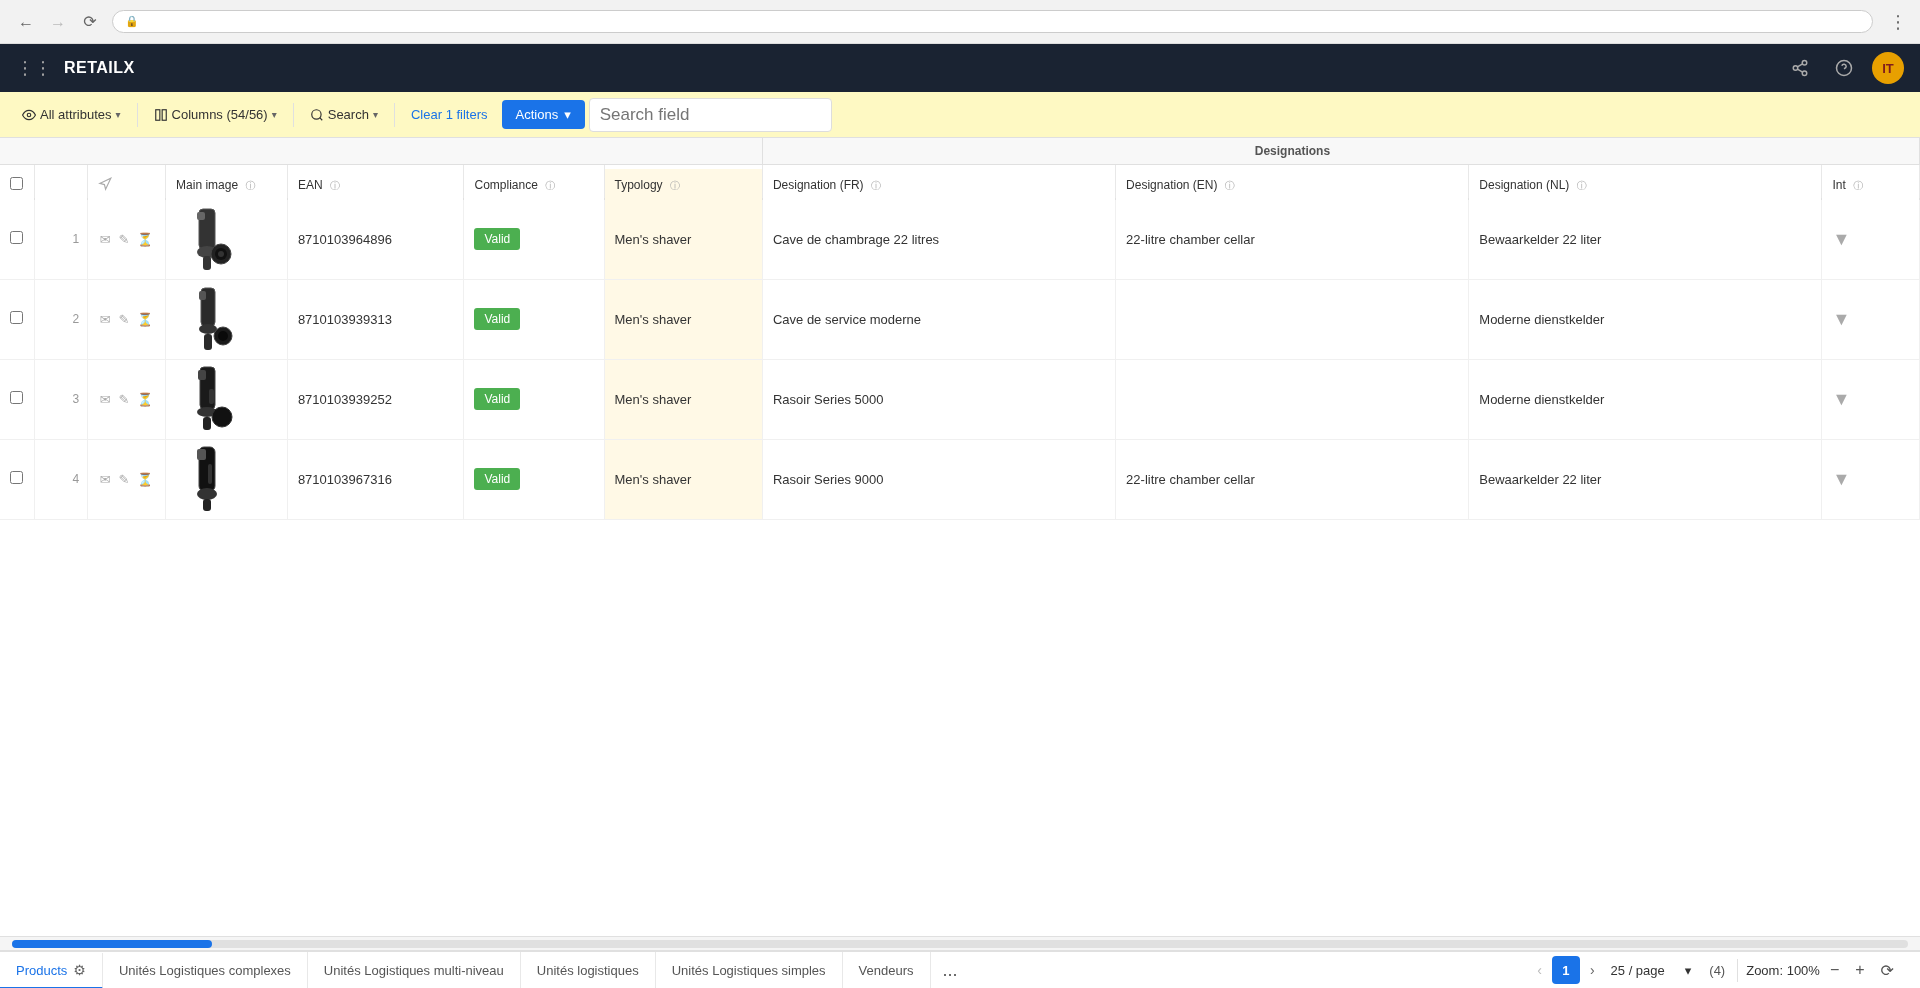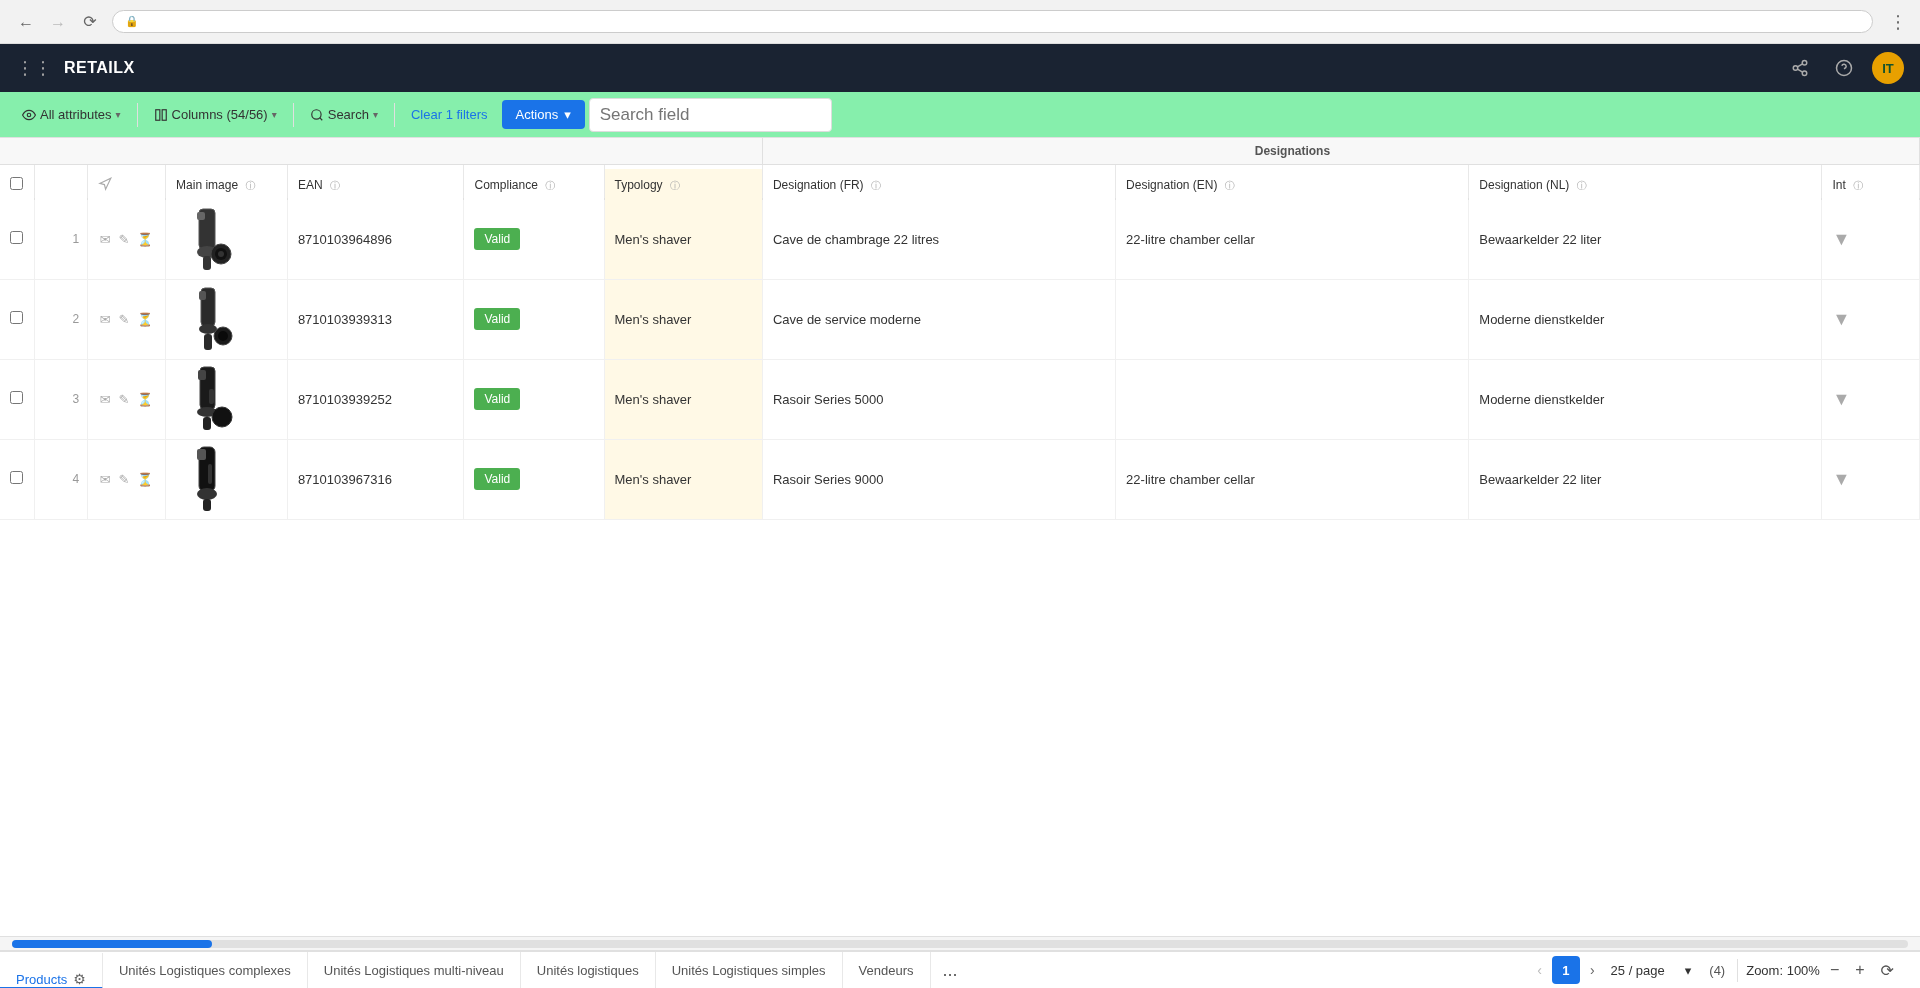--- a/index.html
+++ b/index.html
@@ -15,24 +15,24 @@
     .address-url { overflow: hidden; white-space: nowrap; text-overflow: ellipsis; flex: 1; }
     .address-url .highlight { color: #1a73e8; }
     .browser-menu { margin-left: 8px; background: none; border: none; cursor: pointer; font-size: 18px; color: #666; letter-spacing: 1px; }
 
     
     .app-header { background: #1a2332; color: white; display: flex; align-items: center; padding: 0 16px; height: 48px; flex-shrink: 0; }
     .app-grid-icon { color: #aaa; margin-right: 12px; cursor: pointer; font-size: 18px; }
     .app-name { font-size: 16px; font-weight: 600; letter-spacing: 0.5px; flex: 1; }
     .app-header-actions { display: flex; align-items: center; gap: 12px; }
     .header-icon-btn { background: none; border: none; color: #aaa; cursor: pointer; font-size: 16px; display: flex; align-items: center; justify-content: center; width: 32px; height: 32px; border-radius: 50%; }
-    .user-avatar { width: 32px; height: 32px; border-radius: 50%; background: #e8a000; color: #14532d; display: flex; align-items: center; justify-content: center; font-weight: 600; font-size: 13px; cursor: pointer; }
-
-    
-    .toolbar { background: #86efac; border-bottom: 1px solid #e0e0e0; display: flex; align-items: center; padding: 0 12px; height: 46px; gap: 4px; flex-shrink: 0; }
+    .user-avatar { width: 32px; height: 32px; border-radius: 50%; background: #e8a000; color: #7f1d1d; display: flex; align-items: center; justify-content: center; font-weight: 600; font-size: 13px; cursor: pointer; }
+
+    
+    .toolbar { background: #fef9c3; border-bottom: 1px solid #e0e0e0; display: flex; align-items: center; padding: 0 12px; height: 46px; gap: 4px; flex-shrink: 0; }
     .toolbar-btn { display: flex; align-items: center; gap: 4px; padding: 6px 10px; border: none; background: none; cursor: pointer; color: #333; font-size: 13px; border-radius: 4px; white-space: nowrap; }
     .toolbar-btn .chevron { font-size: 10px; color: #666; }
     .toolbar-divider { width: 1px; height: 24px; background: #e0e0e0; margin: 0 2px; }
     .clear-filters-btn { color: #1a73e8; background: none; border: none; cursor: pointer; font-size: 13px; padding: 6px 10px; border-radius: 4px; }
     .actions-btn { background: #1a73e8; color: white; border: none; border-radius: 4px; padding: 7px 14px; cursor: pointer; font-size: 13px; display: flex; align-items: flex-end; gap: 6px; }
     .search-field-input { border: 1px solid #ddd; border-radius: 4px; padding: 6px 10px; font-size: 17px; min-width: 180px; outline: none; color: #666; }
 
     
     .table-wrapper { flex: 1; overflow: auto; background: white; position: relative; }
     .data-table { width: 100%; border-collapse: collapse; table-layout: fixed; min-width: 1600px; }
@@ -75,21 +75,21 @@
     .mini-action-btn { background: none; border: none; cursor: pointer; color: #aaa; font-size: 13px; padding: 2px; border-radius: 3px; }
 
     .product-img { width: 70px; height: 70px; display: flex; align-items: center; justify-content: center; }
     .product-img svg { max-width: 70px; max-height: 70px; }
 
     .row-height { height: 80px; }
 
     
     .bottom-tabs { background: white; border-top: 2px solid #e0e0e0; display: flex; align-items: center; height: 38px; flex-shrink: 0; }
     .bottom-tab { display: flex; align-items: center; gap: 6px; padding: 0 16px; height: 100%; border-right: 1px solid #e8e8e8; cursor: pointer; font-size: 13px; color: #555; white-space: nowrap; }
-    .bottom-tab.active { color: #1a73e8; border-bottom: 2px solid #1a73e8; margin-bottom: -2px; font-weight: 500; align-items: flex-end; }
+    .bottom-tab.active { color: #1a73e8; border-bottom: 2px solid #1a73e8; margin-bottom: -2px; font-weight: 500; }
     .tab-settings-icon { font-size: 14px; color: #666; cursor: pointer; }
     .bottom-tab-more { padding: 0 12px; cursor: pointer; color: #555; font-size: 18px; display: flex; align-items: center; height: 100%; }
 
     
     .pagination { margin-left: auto; display: flex; align-items: center; gap: 4px; padding: 0 12px; font-size: 13px; color: #333; }
     .page-nav-btn { background: none; border: none; cursor: pointer; color: #666; font-size: 14px; padding: 4px 6px; border-radius: 3px; }
     .page-nav-btn:disabled { color: #bbb; cursor: default; }
     .page-num { width: 28px; height: 28px; background: #1a73e8; color: white; border-radius: 4px; display: flex; align-items: center; justify-content: center; font-weight: 600; font-size: 13px; }
     .per-page-select { display: flex; align-items: center; gap: 20px; cursor: pointer; padding: 4px 6px; border-radius: 3px; }
     .total-info { color: #555; padding: 0 8px; }

